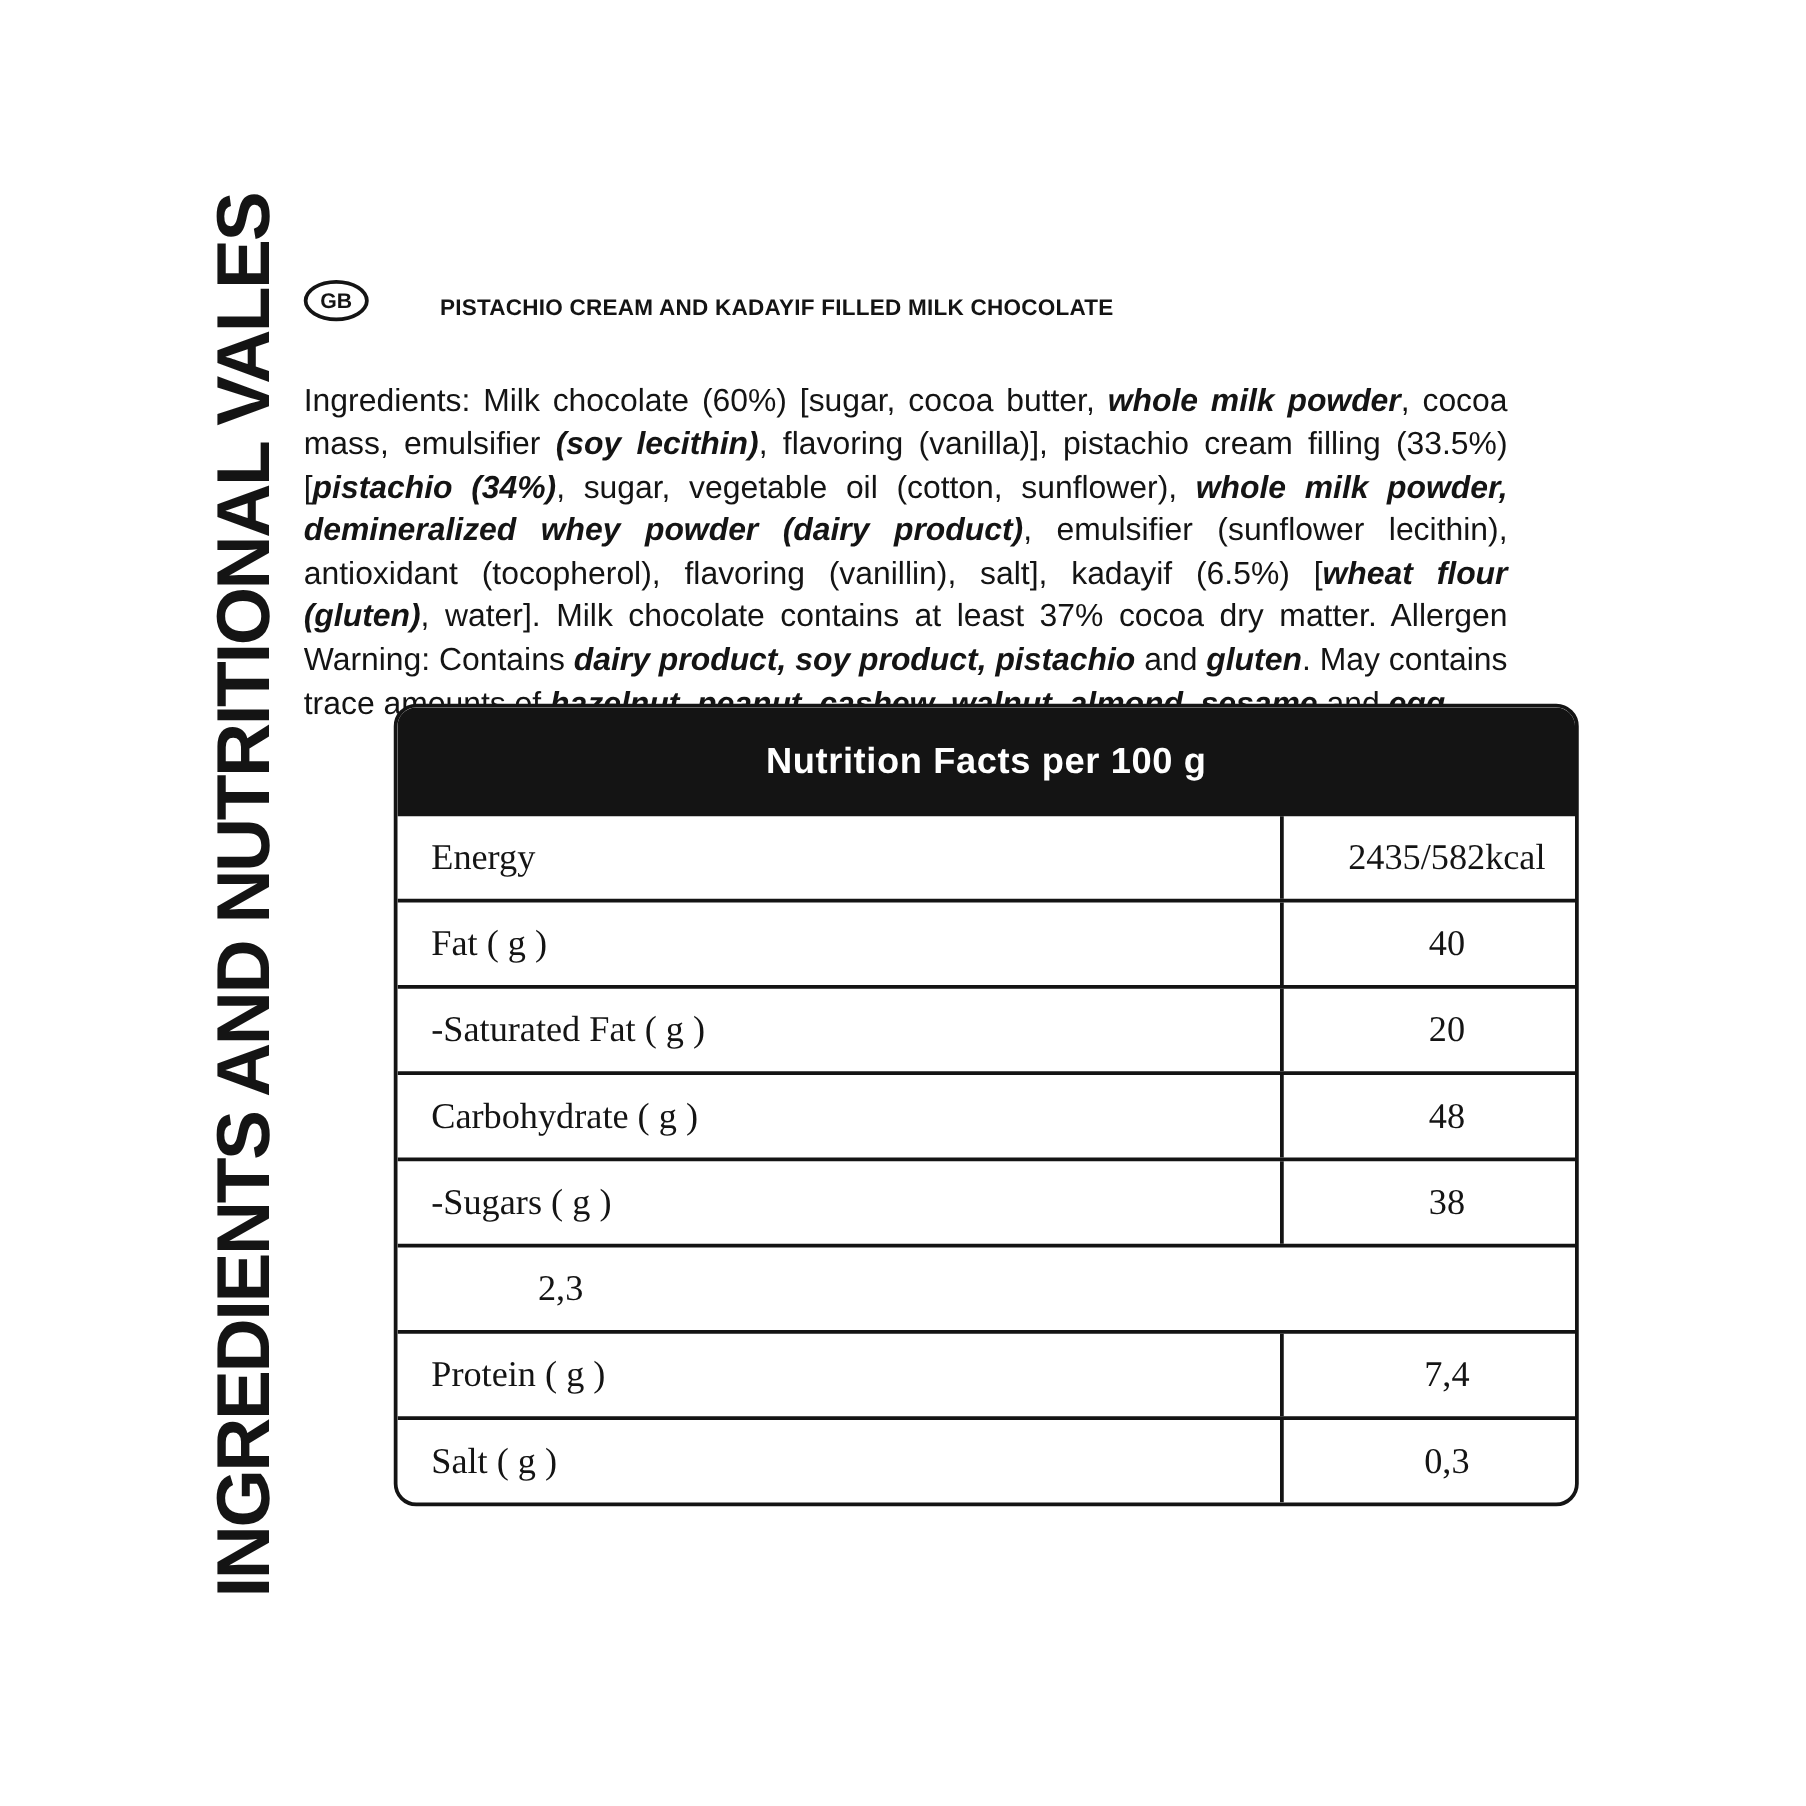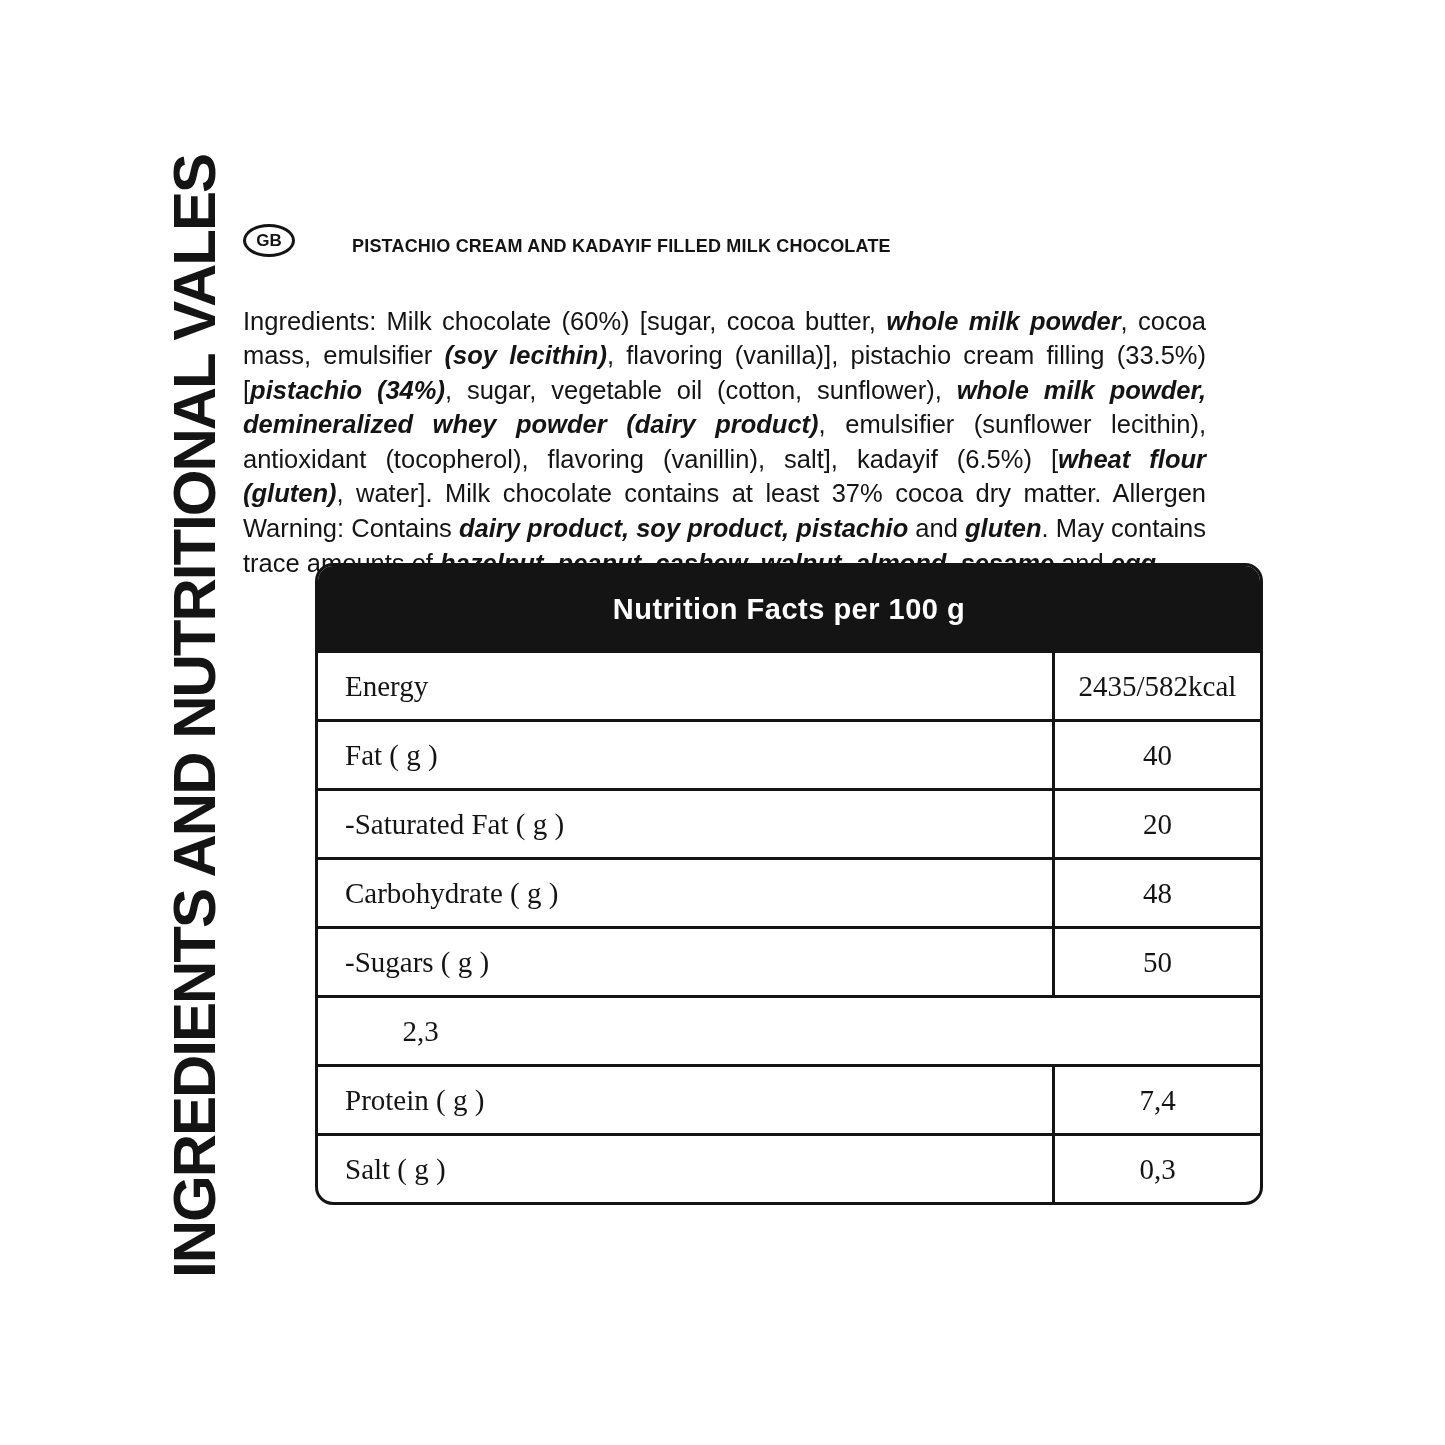--- a/index.html
+++ b/index.html
@@ -44,20 +44,21 @@
   .nutrition-body { flex:1; display:flex; flex-direction:column; }
   .nutrition-row { flex:1; display:flex; border-top:3px solid #141414;font-family:Liberation Serif, serif; }
   .nutrition-row:first-child { border-top:none; }
   .cell-label {
     flex:1; display:flex; align-items:center; padding-left:27px;
     font-size:29px; border-right:3px solid #141414;
   }
   .cell-value {
     width:205px; display:flex; align-items:center; justify-content:center;
     font-size:29px;
+    margin-left:28px;
   }
 </style>
 </head>
 <body>
 
 <div class="canvas">
 
   <div class="vertical-title">INGREDIENTS AND NUTRITIONAL VALES</div>
 
   <div class="product-header">
@@ -85,21 +86,21 @@
       <div class="cell-value">20</div>
     </div>
 
     <div class="nutrition-row">
       <div class="cell-label">Carbohydrate ( g )</div>
       <div class="cell-value">48</div>
     </div>
 
     <div class="nutrition-row">
       <div class="cell-label">-Sugars ( g )</div>
-      <div class="cell-value">50</div>
+      <div class="cell-value">38</div>
     </div>
 
     <div class="nutrition-row">
       <div class="cell-value">2,3</div>
     </div>
 
     <div class="nutrition-row">
       <div class="cell-label">Protein ( g )</div>
       <div class="cell-value">7,4</div>
     </div>

